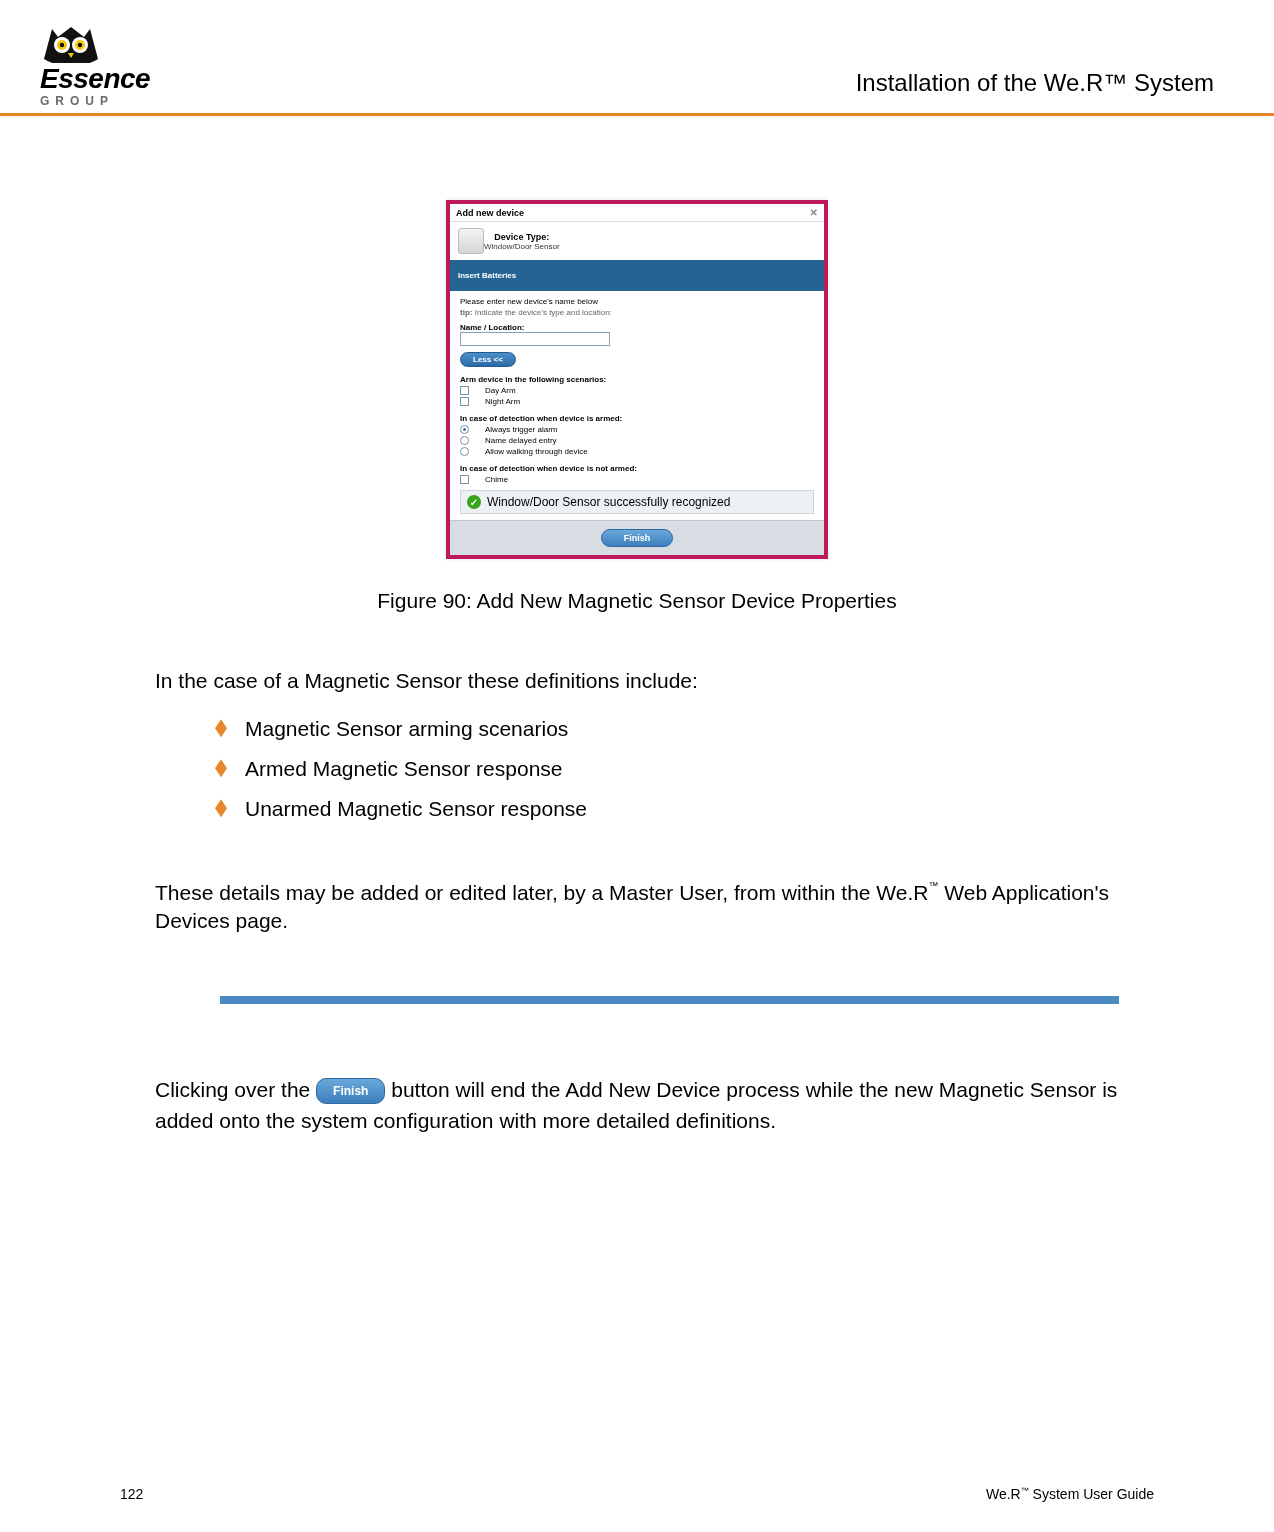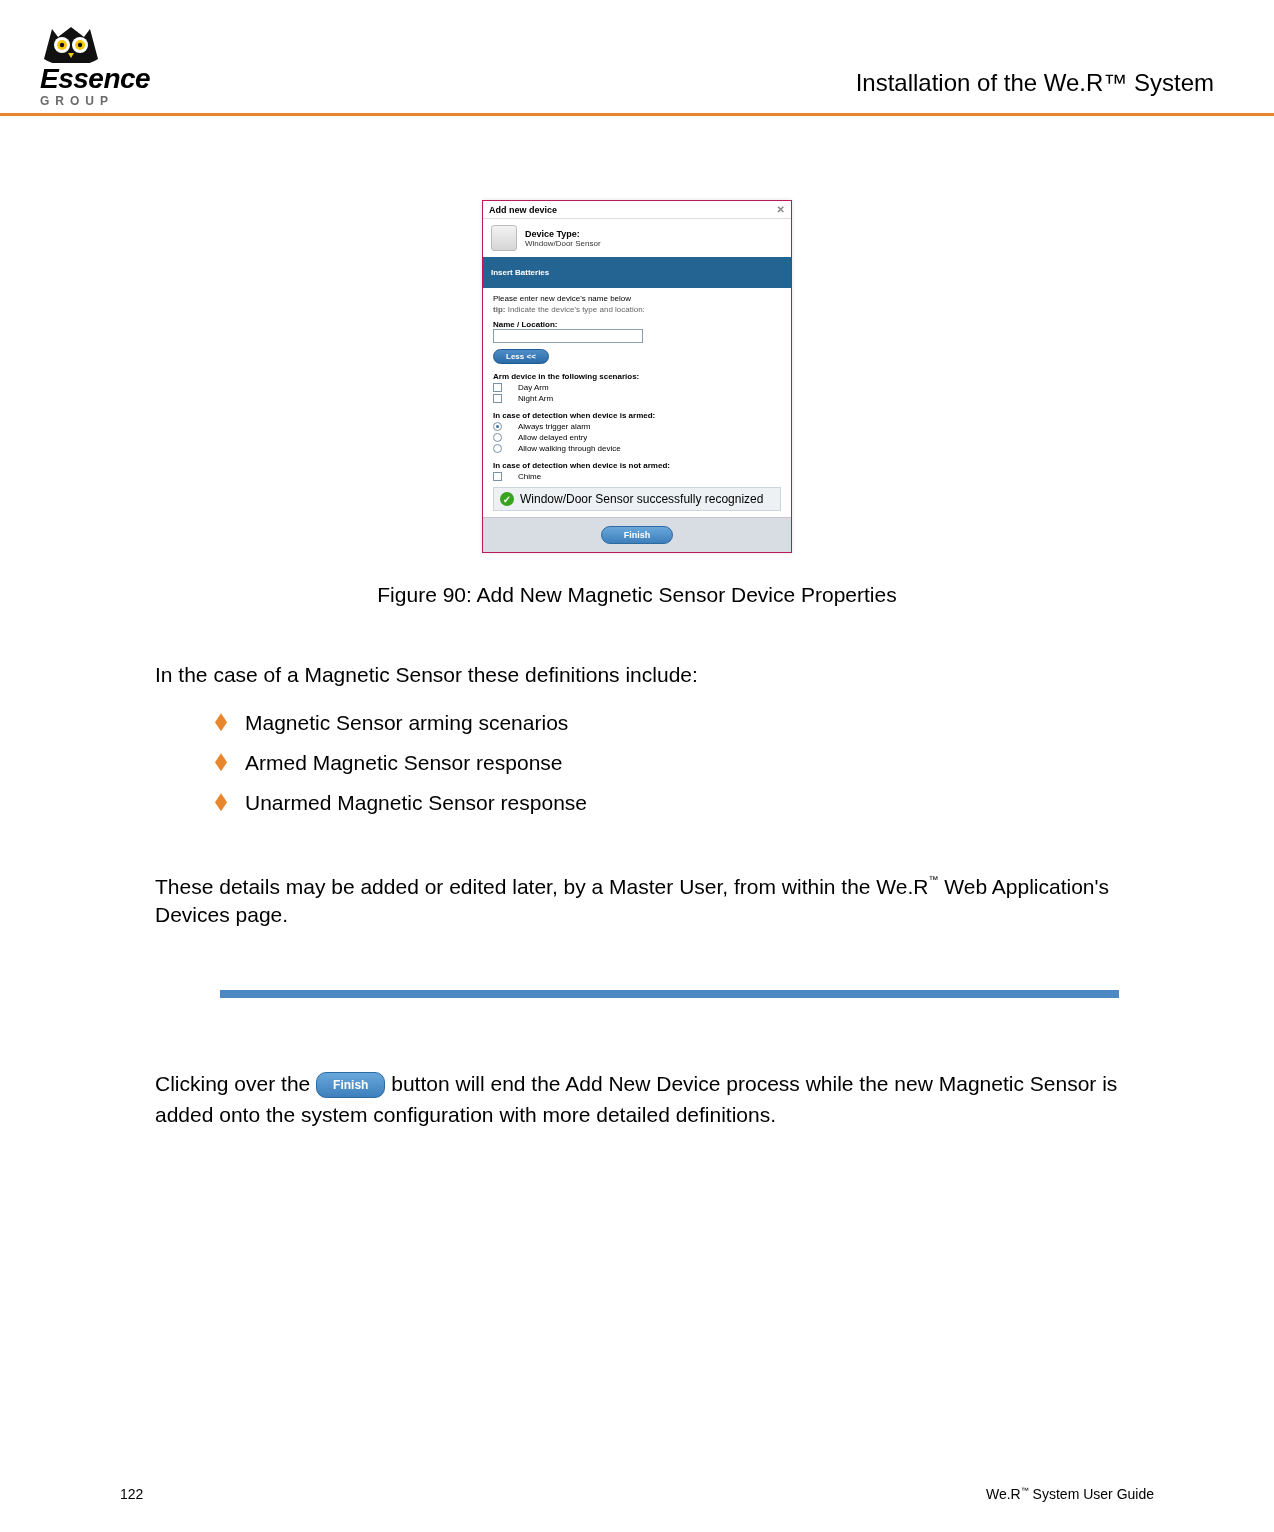--- a/index.html
+++ b/index.html
@@ -39,37 +39,37 @@
     .content {
       padding: 0 155px 0 155px;
     }
     
     .dialog-wrap {
       display: flex;
       justify-content: center;
       margin-top: 84px;
     }
     .dialog {
-      width: 310px;
+      width: 382px;
       font-size: 8px;
       background: #fff;
-      border: 1px solid #be185d;
+      border: 4px solid #be185d;
       box-shadow: 0 0 4px rgba(0,0,0,.12);
     }
     .dlg-titlebar {
       display: flex;
       justify-content: space-between;
       align-items: center;
       padding: 3px 6px;
       font-weight: 700;
       font-size: 9px;
       border-bottom: 1px solid #ddd;
     }
     .dlg-close { color: #888; cursor: pointer; font-size: 10px;}
-    .dlg-devtype { display:flex; gap:8px; padding: 6px 8px; align-items:center;}
+    .dlg-devtype { display:flex; gap:0; padding: 6px 8px; align-items:center;text-align:center;}
     .devtype-icon { width: 26px; height: 26px; background: linear-gradient(#f3f3f3,#d5d5d5); border:1px solid #bbb; border-radius:3px;}
     .devtype-label { font-weight:700; font-size:9px;}
     .devtype-val { font-size:8px; color:#333; }
     .sectionbar {
       background: #246492;
       color:#fff;
       font-weight:700;
       font-size:8px;
       padding:11px 8px;
     }
@@ -233,21 +233,21 @@
             <span>Night Arm</span>
           </div>
 
         <div class="dlg-subhead">In case of detection when device is armed:</div>
         <div class="rad-row">
             <span class="rad checked"></span>
             <span>Always trigger alarm</span>
           </div>
         <div class="rad-row">
             <span class="rad"></span>
-            <span>Allow delayed entry</span>
+            <span>Name delayed entry</span>
           </div>
         <div class="rad-row">
             <span class="rad"></span>
             <span>Allow walking through device</span>
           </div>
 
         <div class="dlg-subhead">In case of detection when device is not armed:</div>
         <div class="chk-row">
             <span class="chk"></span>
             <span>Chime</span>

